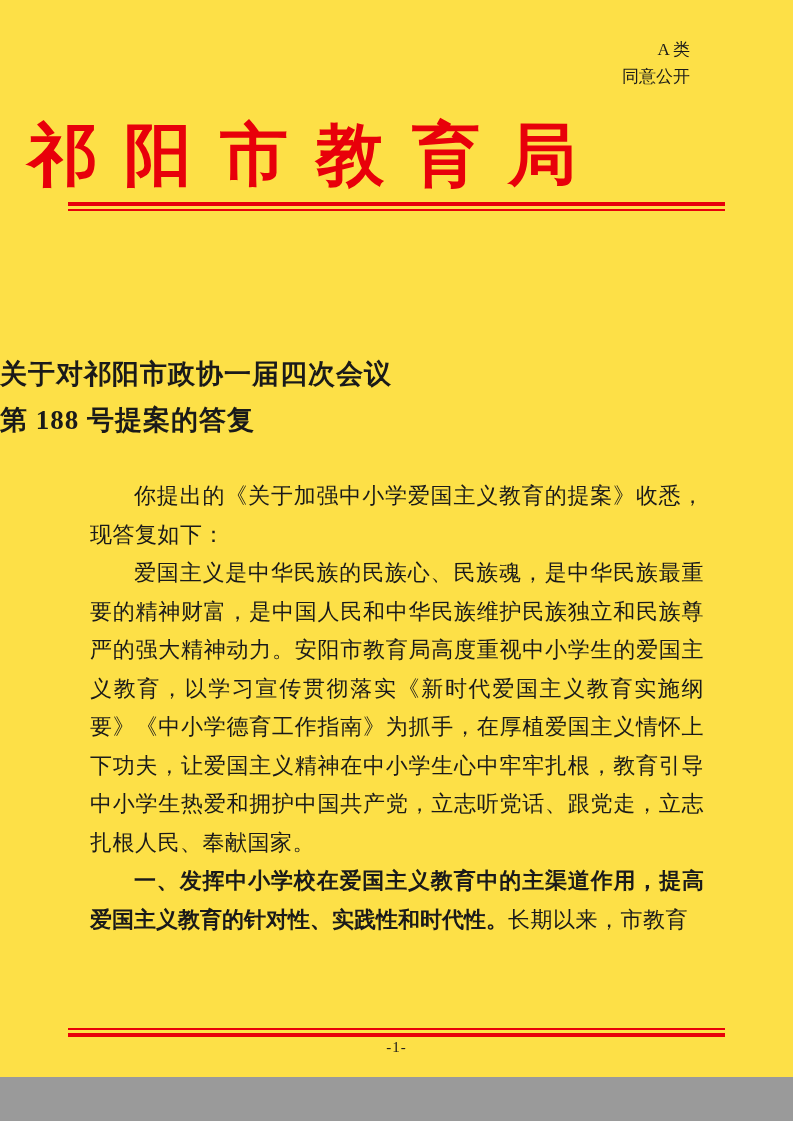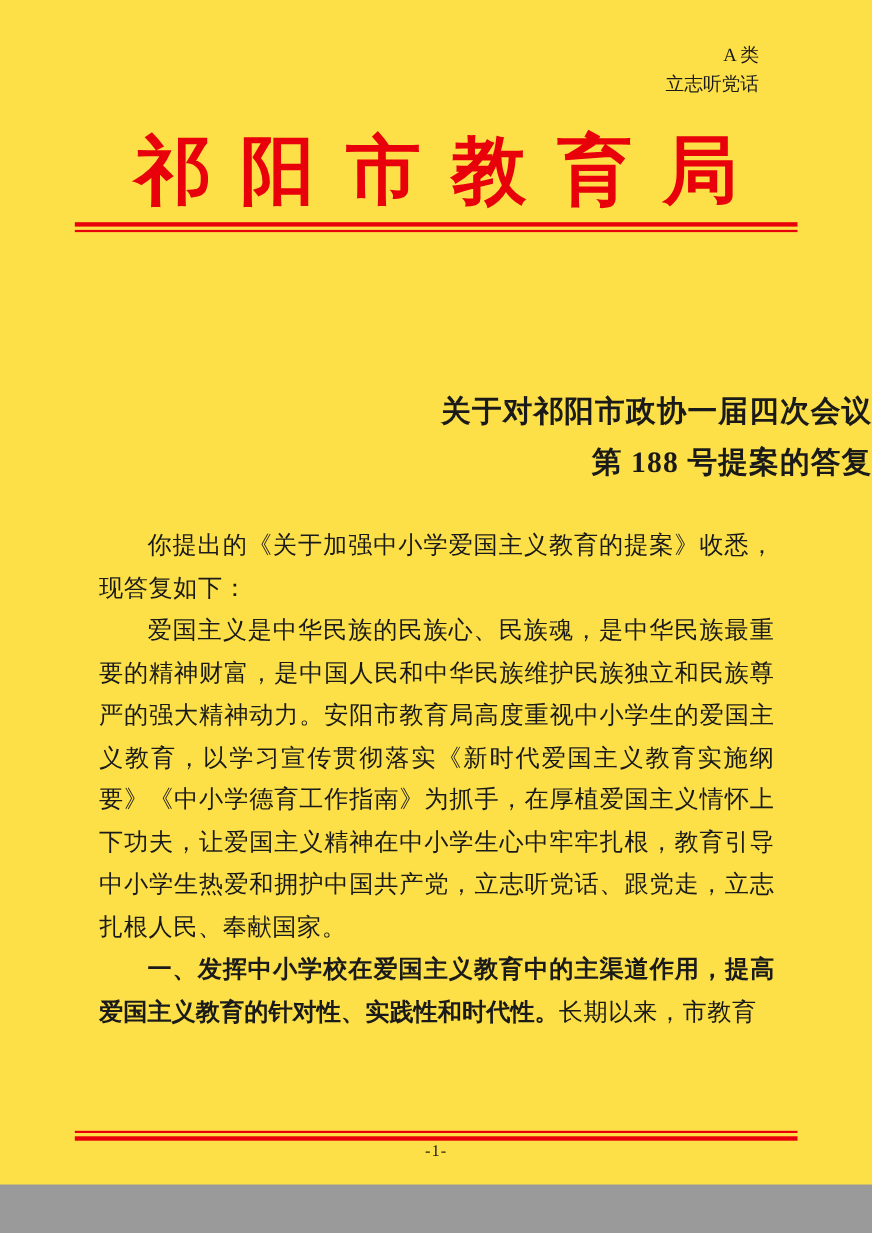--- a/index.html
+++ b/index.html
@@ -23,21 +23,20 @@
     right: 103px;
     text-align: right;
     font-size: 17px;
     line-height: 27px;
   }
   .agency-name {
     position: absolute;
     top: 110px;
     left: 0;
     width: 100%;
-    text-align: center;
     font-size: 68px;
     font-weight: bold;
     color: #e8000a;
     letter-spacing: 28px;
     text-indent: 28px;
     white-space: nowrap;
     font-family: "Liberation Serif", serif;
   }
   .rule {
     position: absolute;
@@ -54,21 +53,21 @@
     top: 237px;
     right: 103px;
     font-size: 19px;
     letter-spacing: 1px;
   }
   .doc-title {
     position: absolute;
     top: 351px;
     left: 0;
     width: 100%;
-    text-align: right;
+    text-align: left;
     font-size: 27px;
     line-height: 46px;
     font-weight: bold;
     letter-spacing: 1px;
   }
   .body-text {
     position: absolute;
     top: 477px;
     left: 90px;
     width: 614px;
@@ -99,21 +98,21 @@
     letter-spacing: 1px;
   }
 </style>
 </head>
 <body>
 
 <div class="page">
 
   <div class="meta">
     <div>A 类</div>
-    <div>立志听党话</div>
+    <div>同意公开</div>
   </div>
 
   <div class="agency-name">祁阳市教育局</div>
 
   <div class="rule rule-top">
     <div class="bar-thick"></div>
     <div class="bar-gap"></div>
     <div class="bar-thin"></div>
   </div>
 

